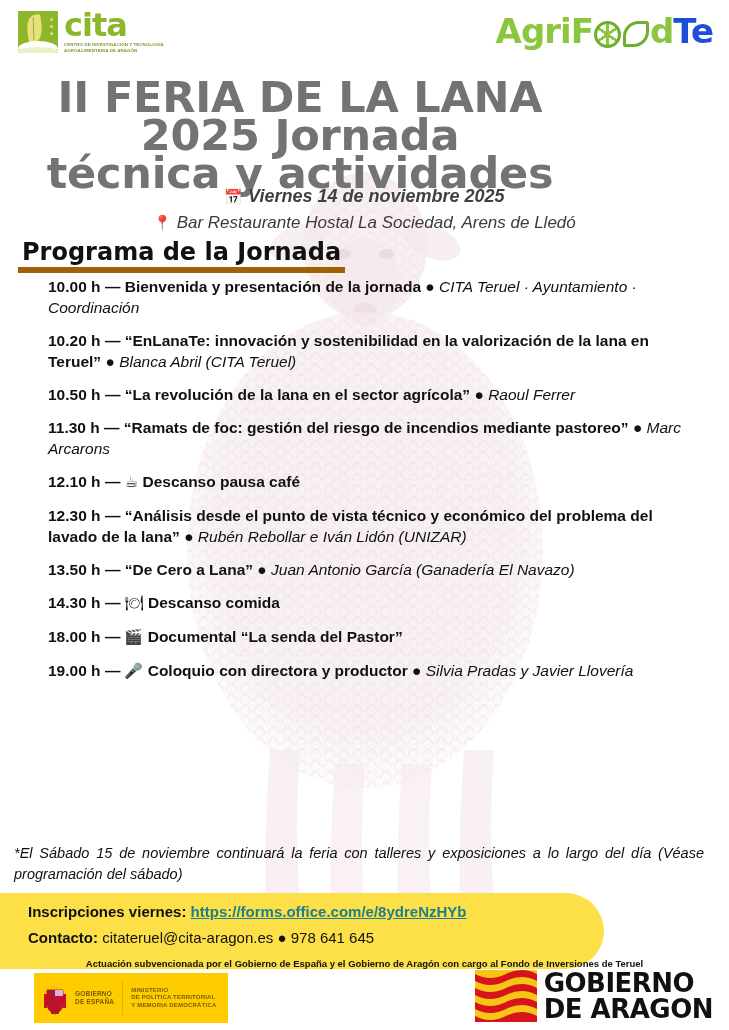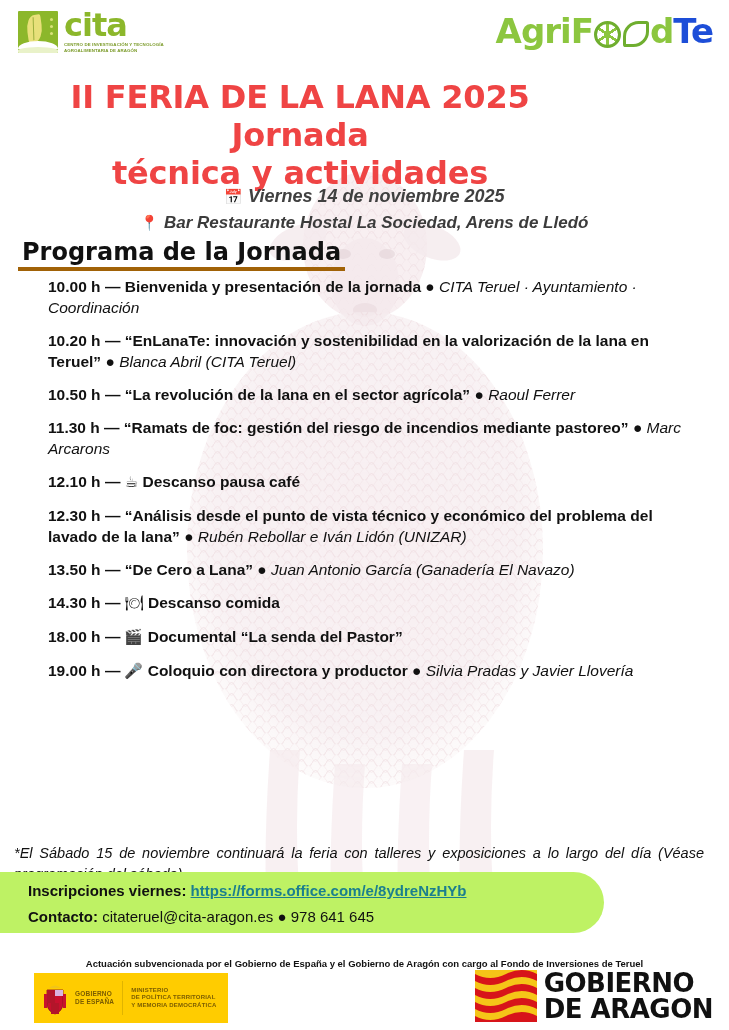--- a/index.html
+++ b/index.html
@@ -39,48 +39,48 @@
                border:3px solid #6fae2f;margin:0 1px;position:relative;top:3px;}
   .aft .o-wheel{display:inline-block;width:21px;height:21px;border-radius:50%;border:3px solid #6fae2f;
                 margin:0 1px;position:relative;top:3px;background:
                 radial-gradient(circle at 50% 50%, #8cc63f 0 3px, transparent 3px),
                 linear-gradient(90deg,transparent 45%,#8cc63f 45% 55%,transparent 55%),
                 linear-gradient(35deg,transparent 45%,#8cc63f 45% 55%,transparent 55%),
                 linear-gradient(-35deg,transparent 45%,#8cc63f 45% 55%,transparent 55%);}
 
   
   .title{position:absolute;left:0;top:78px;width:600px;z-index:3;text-align:center;
-         font-family:"DejaVu Sans", sans-serif;font-weight:bold;font-size:32px;line-height:38px;
-         color:#ef4444;letter-spacing:-.2px;}
+         font-family:"DejaVu Sans", sans-serif;font-weight:bold;font-size:43px;line-height:38px;
+         color:#737373;letter-spacing:-.2px;}
   .title .l2{display:block;}
 
   .date-line{position:absolute;left:0;top:186px;width:729px;z-index:3;text-align:center;
              font-size:18px;font-weight:bold;font-style:italic;color:#404040;}
   .place-line{position:absolute;left:0;top:213px;width:729px;z-index:3;text-align:center;
-              font-size:17px;font-weight:bold;font-style:italic;color:#3b3b3b;}
+              font-size:17px;font-weight:normal;font-style:italic;color:#3b3b3b;}
   .emoji{font-family:"DejaVu Sans", sans-serif;font-style:normal;font-size:15px;}
 
   .prog-head{position:absolute;left:18px;top:238px;z-index:3;
              font-family:"DejaVu Sans", sans-serif;font-weight:bold;font-size:24px;color:#111;
-             border-bottom:4px solid #a16207;padding:0 4px 1px 4px;}
+             border-bottom:6px solid #a16207;padding:0 4px 1px 4px;}
 
   
   .program{position:absolute;left:48px;top:276px;width:648px;z-index:3;}
   .item{font-size:15.5px;line-height:21px;color:#111;margin-bottom:12px;}
   .item .b{font-weight:bold;}
   .item .i{font-style:italic;}
   .item .sep{font-weight:bold;}
   .dot{font-weight:bold;}
 
   .note{position:absolute;left:14px;top:843px;width:690px;z-index:3;
         font-size:14.5px;line-height:21px;font-style:italic;color:#111;text-align:justify;}
 
   
-  .green-band{position:absolute;left:0;top:872px;width:604px;height:61px;z-index:3;
-              background:#bef264;border-radius:0 40px 40px 0;}
+  .green-band{position:absolute;left:0;top:893px;width:604px;height:76px;z-index:3;
+              background:#fde047;border-radius:0 40px 40px 0;}
   .gb-line{position:absolute;left:28px;font-size:15px;color:#111;}
   .gb-line.l1{top:10px;}
   .gb-line.l2{top:36px;}
   .gb-line .lbl{font-weight:bold;}
   .gb-link{color:#1b7f8e;font-weight:bold;text-decoration:underline;}
 
   
   .foot-note{position:absolute;left:0;top:958px;width:729px;z-index:3;text-align:center;
              font-size:9.5px;font-weight:bold;color:#111;}
   .esp-logo{position:absolute;left:34px;top:973px;width:194px;height:50px;background:#ffcc00;z-index:3;

